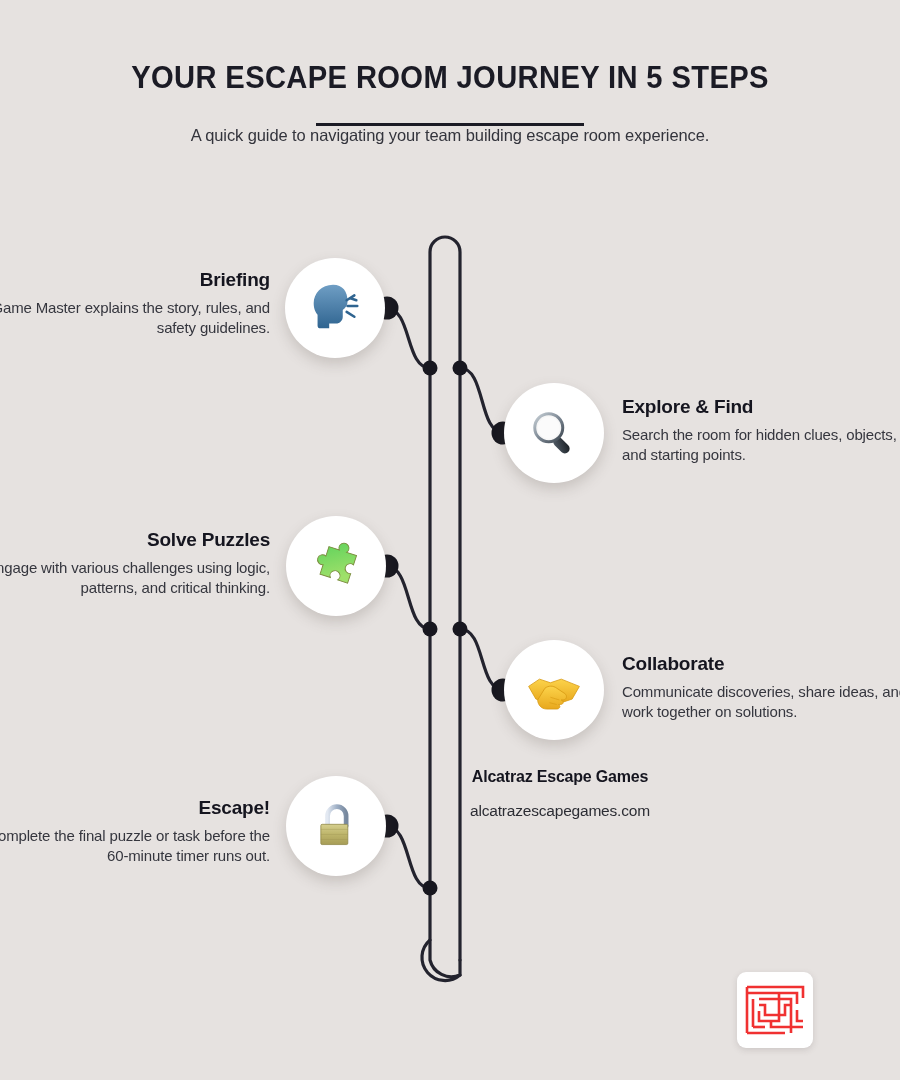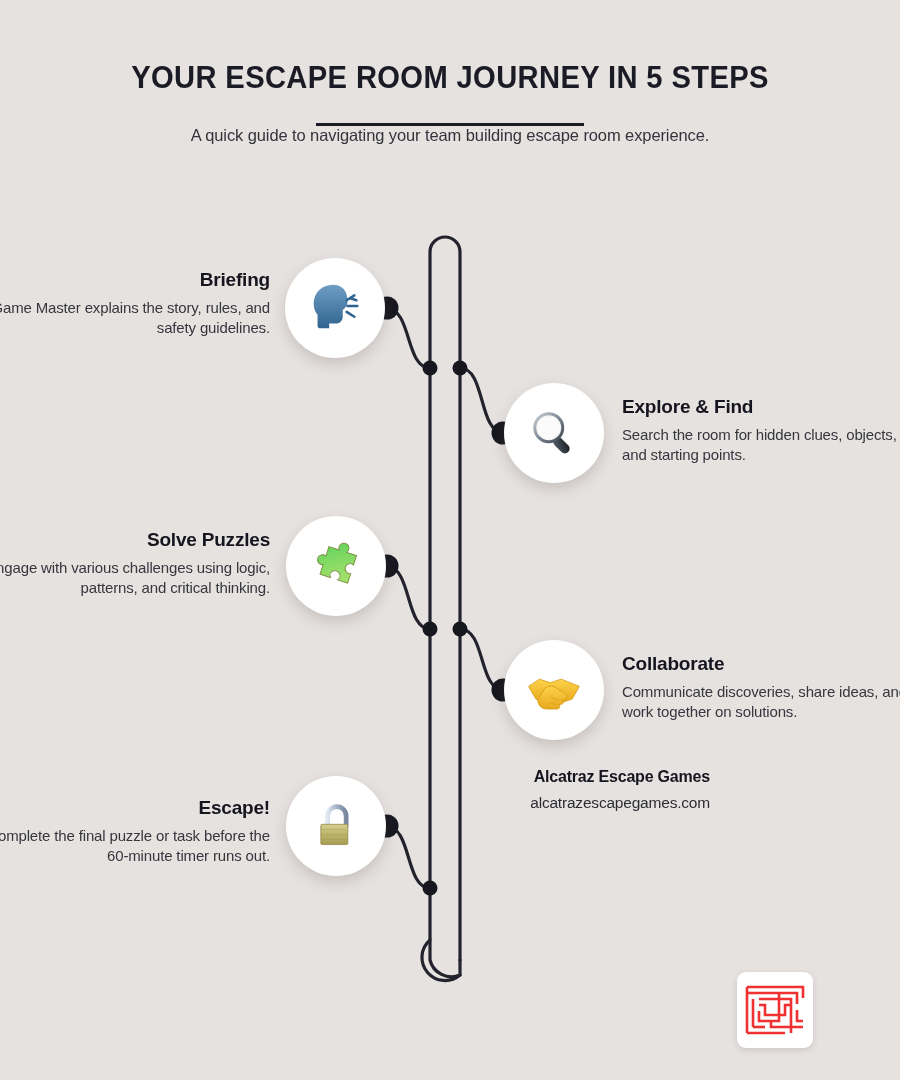--- a/index.html
+++ b/index.html
@@ -94,33 +94,33 @@
   #footer {
     position:absolute;
     left:0; bottom:0;
     width:900px; height:120px;
   }
 
   #brand-text {
     position:absolute;
     right:190px;
     top:20px;
-    text-align:right;
+    text-align:center;
     width:300px;
   }
 
   #brand-name {
     font-size:16px;
     font-weight:bold;
     color:#15151f;
     letter-spacing:-0.2px;
   }
 
   #brand-url {
-    margin-top:8px;
+    margin-top:16px;
     font-size:15.5px;
     color:#2c2d34;
     letter-spacing:-0.2px;
   }
 
   #logo {
     position:absolute;
     left:737px;
     top:972px;
     width:76px; height:76px;

